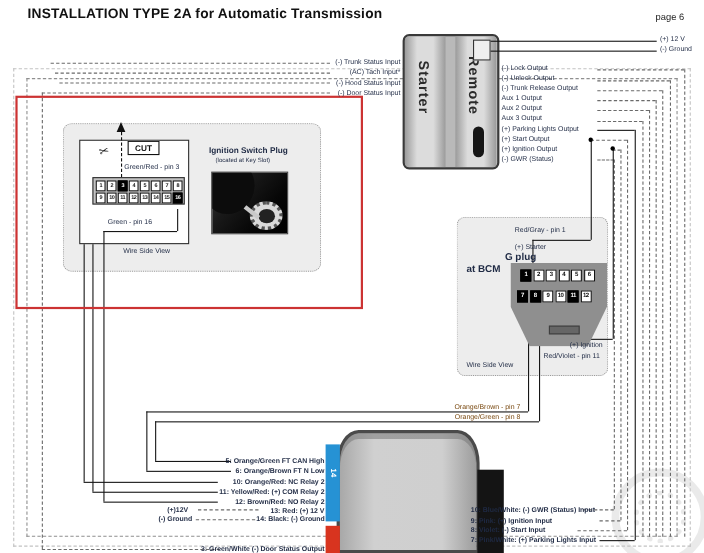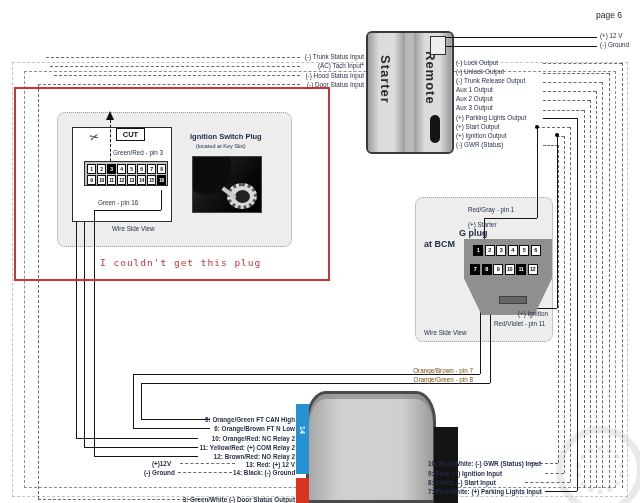--- a/index.html
+++ b/index.html
@@ -64,20 +64,21 @@
   .gslot{position:absolute;left:499px;top:296px;width:28px;height:8px;background:#666;border:1px solid #3f3f3f;}
   .seal{position:absolute;border-radius:50%;opacity:.22;}
   .title{position:absolute;left:25px;top:5px;font-size:12.5px;font-weight:bold;color:#111;letter-spacing:.2px;}
   .pagenum{position:absolute;left:596px;top:10px;font-size:8.5px;color:#222;}
 </style>
 </head>
 <body>
 
 <div id="stage">
 
+  <div class="title">INSTALLATION TYPE 2A  for Automatic Transmission</div>
   <div class="pagenum">page 6</div>
 
   <div class="seal" style="left:556px;top:426px;width:88px;height:88px;border:7px solid #9f9f9f;"></div>
   <div class="seal" style="left:576px;top:446px;width:48px;height:48px;border:5px dotted #9f9f9f;"></div>
 
   <div class="pagerect" style="left:12px;top:62px;width:616px;height:435px;"></div>
   <div class="pagerect2" style="left:24px;top:71px;width:592px;height:417px;"></div>
 
   <div class="hd" style="left:46px;top:57px;width:254px;"></div>
   <div class="hd" style="left:50px;top:66px;width:250px;"></div>
@@ -156,21 +157,20 @@
   <div class="vl" style="left:84px;top:222px;height:225px;"></div>
   <div class="hl" style="left:84px;top:447px;width:114px;"></div>
   <div class="vl" style="left:94px;top:210px;height:246px;"></div>
   <div class="hl" style="left:94px;top:456px;width:104px;"></div>
   <div class="vl" style="left:161px;top:190px;height:20px;"></div>
   <div class="hl" style="left:94px;top:210px;width:67px;"></div>
   <div class="dot" style="left:535px;top:125px;"></div>
   <div class="dot" style="left:555px;top:133px;"></div>
 
   <div class="redrect" style="left:14px;top:87px;width:316px;height:194px;"></div>
-  <div class="redtext" style="left:100px;top:257px;">I couldn't get this plug</div>
 
   <div class="arrowup"></div>
   <div class="vd" style="left:110px;top:120px;height:46px;border-left-color:#111;"></div>
   <div class="scissors">✂</div>
   <div class="cutbox">CUT</div>
   <div class="lbl" style="left:113px;top:149px;">Green/Red - pin 3</div>
   <div class="abs" style="left:84px;top:161px;width:84px;height:25px;background:#c2c2c2;border:1.5px solid #2c2c2c;"></div>
   <div class="pinrow pins-sm" style="left:87px;top:164px;">
       <span class="pin">1</span>
       <span class="pin">2</span>

